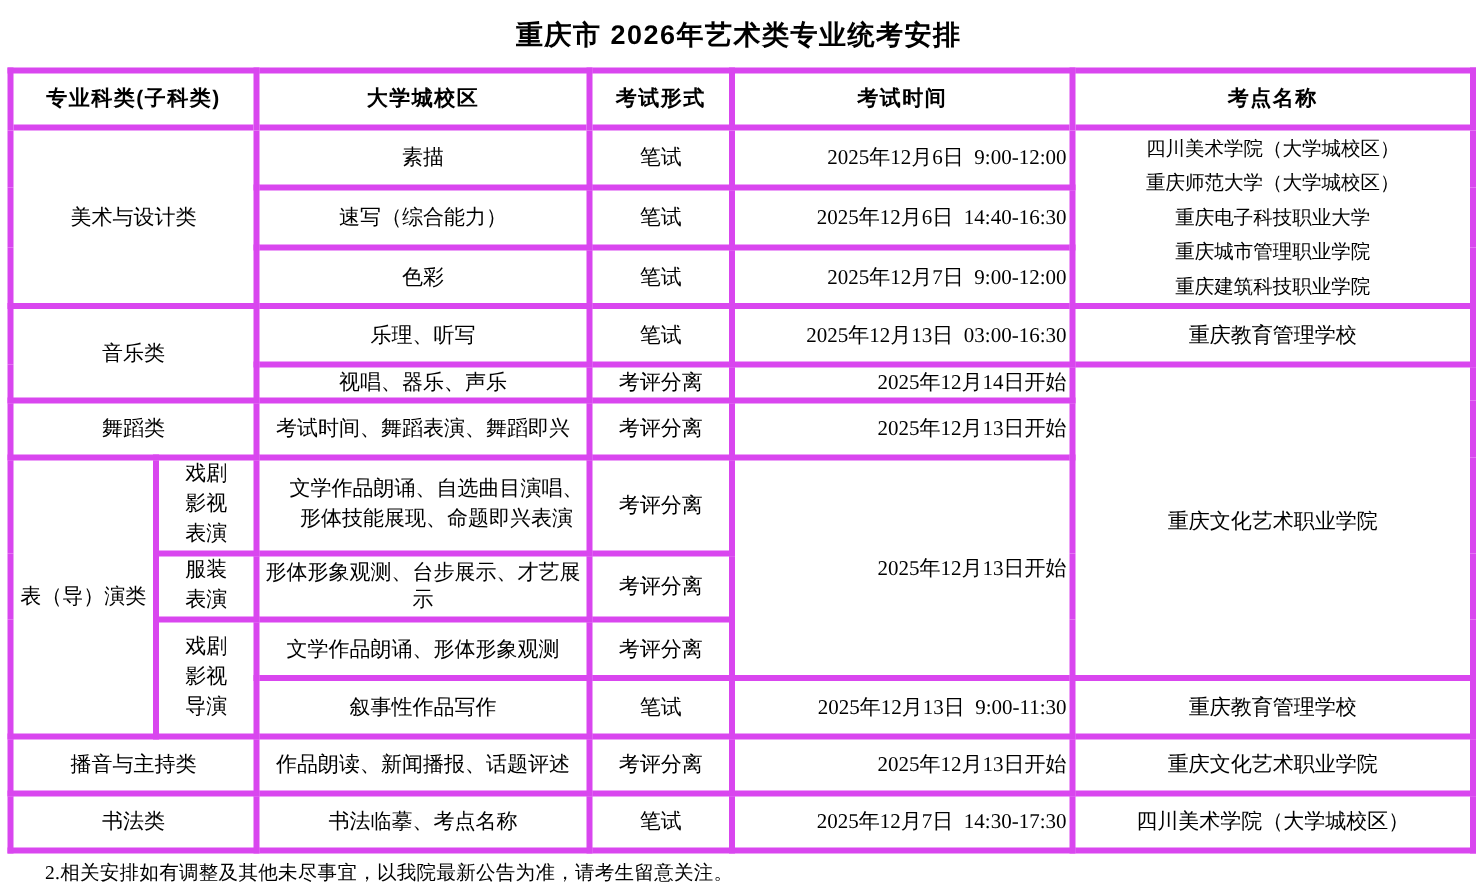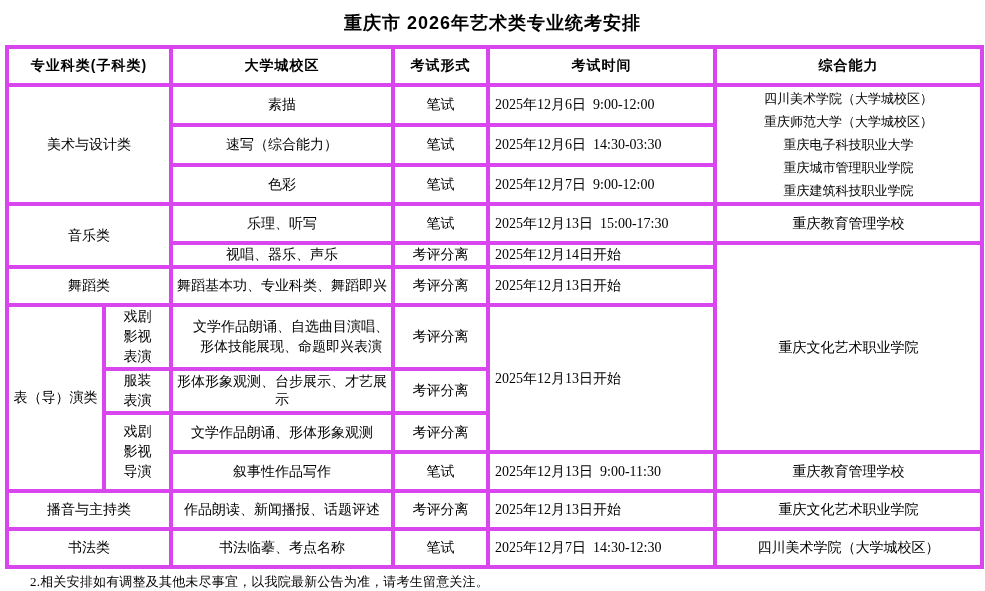--- a/index.html
+++ b/index.html
@@ -7,21 +7,21 @@
        font-family:"Liberation Serif","DejaVu Serif",serif;}
   .title{margin-top:5px;text-align:center;font-family:"Liberation Sans","DejaVu Sans",sans-serif;
          font-weight:bold;font-size:18px;line-height:36px;letter-spacing:1px;}
   table{border-collapse:collapse;table-layout:fixed;width:975px;margin:4px 0 0 5px;
         border:3px solid #000;}
   td,th{border:4px solid #d946ef;text-align:center;vertical-align:middle;
         font-size:14px;padding:0 2px;overflow:hidden;}
   thead th{font-family:"Liberation Sans","DejaVu Sans",sans-serif;font-weight:bold;
            border-bottom:3px solid #000;letter-spacing:1px;}
   tr.grp td{border-top:3px solid #000;margin-left:32px;}
-  td.time{text-align:left;padding-left:5px;white-space:pre;letter-spacing:0;}
+  td.time{text-align:right;padding-left:5px;white-space:pre;letter-spacing:0;}
   td.ml{white-space:pre-line;font-size:13px;line-height:23px;}
   td.sub{white-space:pre-line;line-height:20px;padding:0 15px;}
   td.subject2{white-space:pre-line;line-height:20px;padding-left:20px;}
   .notes{margin:5px 0 0 4px;font-size:13px;line-height:16px;letter-spacing:0.2px;}
   .notes .n2{padding-left:26px;}
 </style>
 </head>
 <body>
 
 <div class="title">重庆市 2026年艺术类专业统考安排</div>
@@ -34,61 +34,61 @@
     <col style="width:95px">
       <col style="width:227px">
       <col style="width:267px">
   </colgroup>
   <thead>
     <tr style="height:38px">
       <th colspan="2">专业科类(子科类)</th>
       <th>大学城校区</th>
       <th>考试形式</th>
       <th>考试时间</th>
-      <th>综合能力</th>
+      <th>考点名称</th>
     </tr>
   </thead>
   <tbody>
     <tr style="height:39px">
       <td colspan="2" rowspan="3">美术与设计类</td>
       <td>素描</td>
       <td>笔试</td>
       <td class="time">2025年12月6日  9:00-12:00</td>
       <td rowspan="3" class="ml">四川美术学院（大学城校区）
 重庆师范大学（大学城校区）
 重庆电子科技职业大学
 重庆城市管理职业学院
 重庆建筑科技职业学院</td>
     </tr>
     <tr style="height:39px">
       <td>速写（综合能力）</td>
       <td>笔试</td>
-      <td class="time">2025年12月6日  14:30-03:30</td>
+      <td class="time">2025年12月6日  14:40-16:30</td>
     </tr>
     <tr style="height:38px">
       <td>色彩</td>
       <td>笔试</td>
       <td class="time">2025年12月7日  9:00-12:00</td>
     </tr>
     <tr class="grp" style="height:39px">
       <td colspan="2" rowspan="2">音乐类</td>
       <td>乐理、听写</td>
       <td>笔试</td>
-      <td class="time">2025年12月13日  15:00-17:30</td>
+      <td class="time">2025年12月13日  03:00-16:30</td>
       <td>重庆教育管理学校</td>
     </tr>
     <tr style="height:24px">
       <td>视唱、器乐、声乐</td>
       <td>考评分离</td>
       <td class="time">2025年12月14日开始</td>
       <td rowspan="5">重庆文化艺术职业学院</td>
     </tr>
     <tr class="grp" style="height:38px">
       <td colspan="2">舞蹈类</td>
-      <td>舞蹈基本功、专业科类、舞蹈即兴</td>
+      <td>考试时间、舞蹈表演、舞蹈即兴</td>
       <td>考评分离</td>
       <td class="time">2025年12月13日开始</td>
     </tr>
     <tr class="grp" style="height:45px">
       <td rowspan="4">表（导）演类</td>
       <td class="sub">戏剧影视
 表演</td>
       <td class="subject2">文学作品朗诵、自选曲目演唱、
 形体技能展现、命题即兴表演</td>
       <td>考评分离</td>
@@ -115,21 +115,21 @@
       <td colspan="2">播音与主持类</td>
       <td>作品朗读、新闻播报、话题评述</td>
       <td>考评分离</td>
       <td class="time">2025年12月13日开始</td>
       <td>重庆文化艺术职业学院</td>
     </tr>
     <tr class="grp" style="height:38px">
       <td colspan="2">书法类</td>
       <td>书法临摹、考点名称</td>
       <td>笔试</td>
-      <td class="time">2025年12月7日  14:30-12:30</td>
+      <td class="time">2025年12月7日  14:30-17:30</td>
       <td>四川美术学院（大学城校区）</td>
     </tr>
   </tbody>
 </table>
 
 <div class="notes">
   <div class="n2">2.相关安排如有调整及其他未尽事宜，以我院最新公告为准，请考生留意关注。</div>
 </div>
 
 </body></html>

